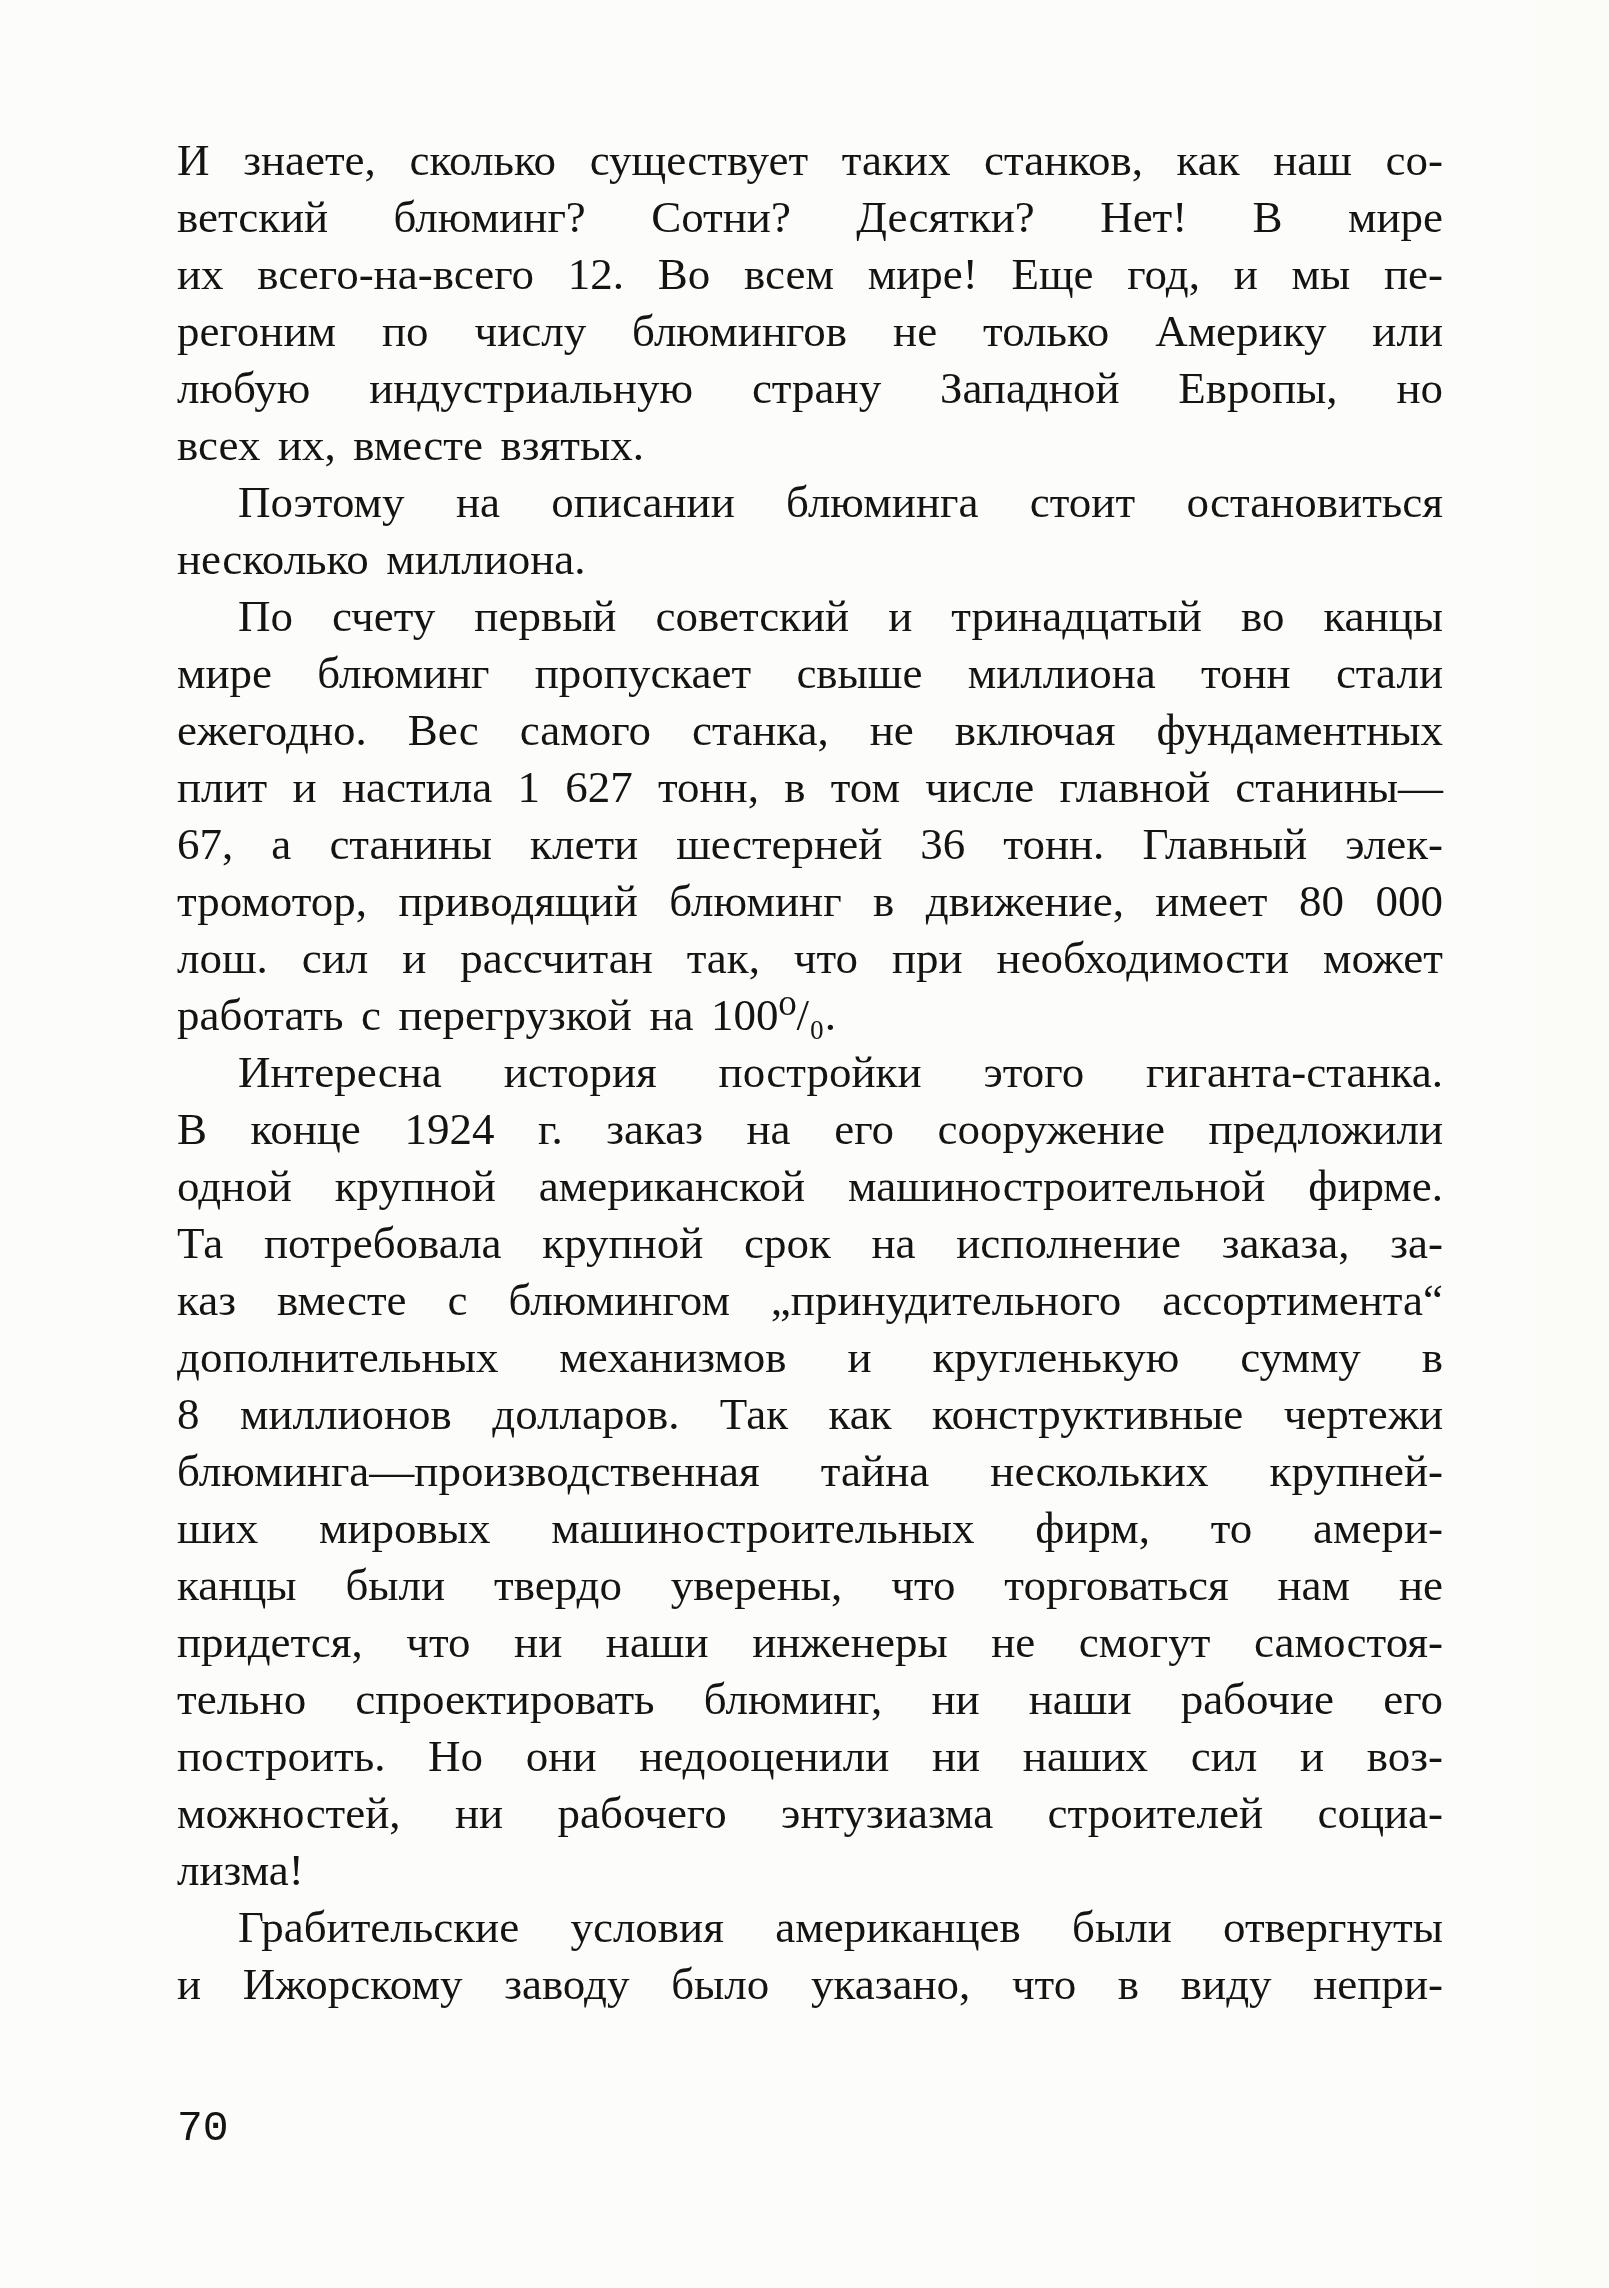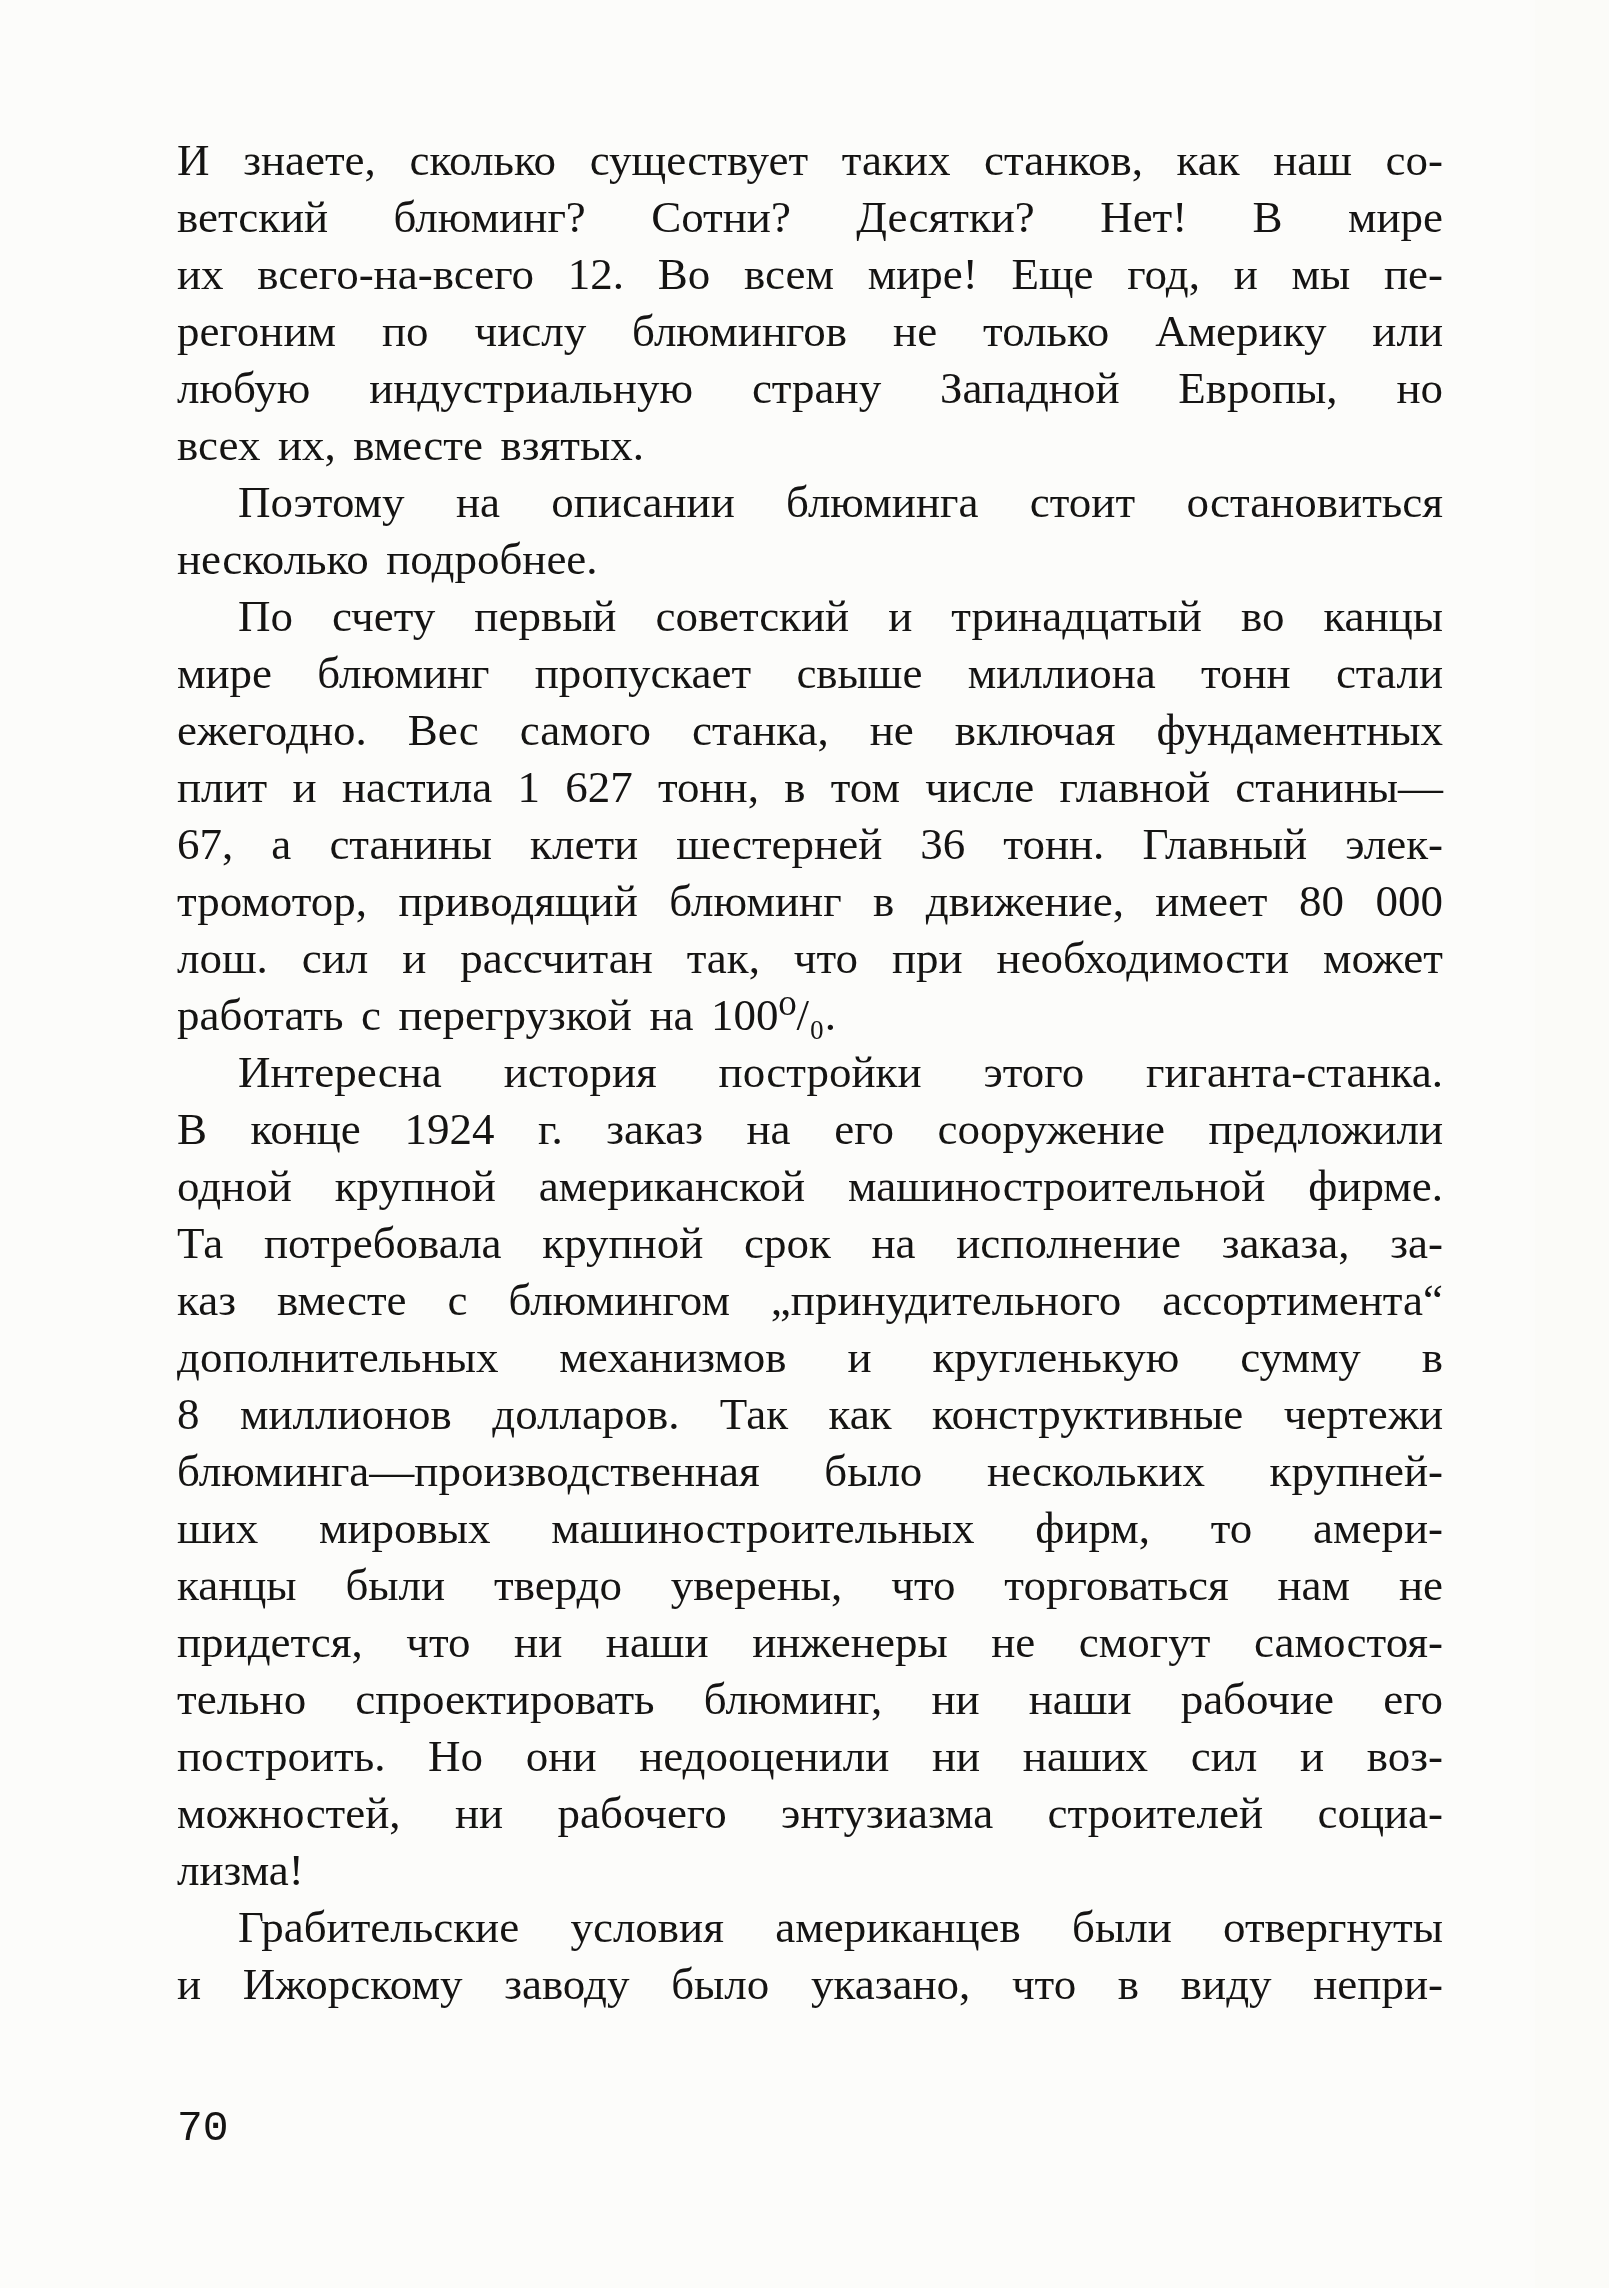--- a/index.html
+++ b/index.html
@@ -58,41 +58,41 @@
       <div class="paragraph">
         <div class="line">И знаете, сколько существует таких станков, как наш со-</div>
         <div class="line">ветский блюминг? Сотни? Десятки? Нет! В мире</div>
         <div class="line">их всего-на-всего 12. Во всем мире! Еще год, и мы пе-</div>
         <div class="line">регоним по числу блюмингов не только Америку или</div>
         <div class="line">любую индустриальную страну Западной Европы, но</div>
         <div class="line para-end">всех их, вместе взятых.</div>
       </div>
       <div class="paragraph">
         <div class="line indent">Поэтому на описании блюминга стоит остановиться</div>
-        <div class="line para-end">несколько подробнее.</div>
+        <div class="line para-end">несколько миллиона.</div>
       </div>
       <div class="paragraph">
         <div class="line indent">По счету первый советский и тринадцатый во канцы</div>
         <div class="line">мире блюминг пропускает свыше миллиона тонн стали</div>
         <div class="line">ежегодно. Вес самого станка, не включая фундаментных</div>
         <div class="line">плит и настила 1 627 тонн, в том числе главной станины—</div>
         <div class="line">67, а станины клети шестерней 36 тонн. Главный элек-</div>
         <div class="line">тромотор, приводящий блюминг в движение, имеет 80 000</div>
         <div class="line">лош. сил и рассчитан так, что при необходимости может</div>
         <div class="line para-end">работать с перегрузкой на 100⁰/₀.</div>
       </div>
       <div class="paragraph">
         <div class="line indent">Интересна история постройки этого гиганта-станка.</div>
         <div class="line">В конце 1924 г. заказ на его сооружение предложили</div>
         <div class="line">одной крупной американской машиностроительной фирме.</div>
         <div class="line">Та потребовала крупной срок на исполнение заказа, за-</div>
         <div class="line">каз вместе с блюмингом „принудительного ассортимента“</div>
         <div class="line">дополнительных механизмов и кругленькую сумму в</div>
         <div class="line">8 миллионов долларов. Так как конструктивные чертежи</div>
-        <div class="line">блюминга—производственная было нескольких крупней-</div>
+        <div class="line">блюминга—производственная тайна нескольких крупней-</div>
         <div class="line">ших мировых машиностроительных фирм, то амери-</div>
         <div class="line">канцы были твердо уверены, что торговаться нам не</div>
         <div class="line">придется, что ни наши инженеры не смогут самостоя-</div>
         <div class="line">тельно спроектировать блюминг, ни наши рабочие его</div>
         <div class="line">построить. Но они недооценили ни наших сил и воз-</div>
         <div class="line">можностей, ни рабочего энтузиазма строителей социа-</div>
         <div class="line para-end">лизма!</div>
       </div>
       <div class="paragraph">
         <div class="line indent">Грабительские условия американцев были отвергнуты</div>

